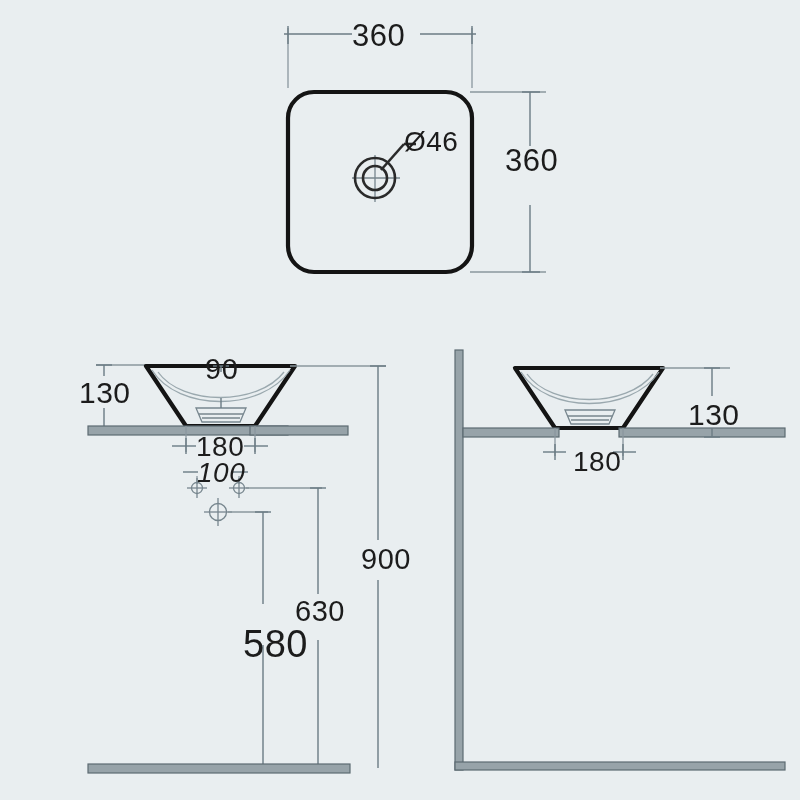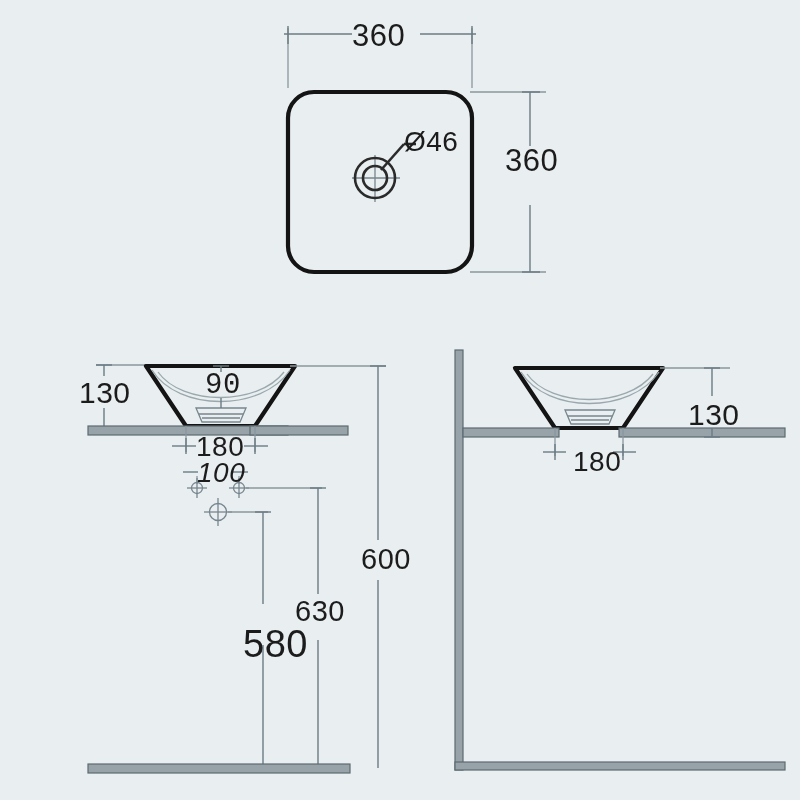--- a/index.html
+++ b/index.html
@@ -32,21 +32,21 @@
     font-family: "Liberation Sans", sans-serif;
     color: #1c1c1c;
     white-space: nowrap;
     line-height: 1;
     letter-spacing: 0.5px;
   }
   .lbl-360-top   { left: 352px; top: 20px;  font-size: 31px; }
   .lbl-360-right { left: 505px; top: 145px; font-size: 31px; }
   .lbl-d46       { left: 404px; top: 128px; font-size: 28px; }
   .lbl-130-left  { left: 79px;  top: 378px; font-size: 30px; }
-  .lbl-90        { left: 205px; top: 371px; font-size: 29px; font-family: Liberation Mono, monospace; }
+  .lbl-90        { left: 205px; top: 355px; font-size: 29px; }
   .lbl-180-left  { left: 196px; top: 433px; font-size: 28px; }
   .lbl-100       { left: 197px; top: 459px; font-size: 28px; font-style: italic; }
   .lbl-580       { left: 243px; top: 625px; font-size: 38px; }
   .lbl-630       { left: 295px; top: 597px; font-size: 29px; text-align: center; }
   .lbl-900       { left: 361px; top: 545px; font-size: 29px; }
   .lbl-130-right { left: 688px; top: 400px; font-size: 30px; }
   .lbl-180-right { left: 573px; top: 448px; font-size: 28px; }
 </style>
 </head>
 <body>
@@ -234,18 +234,18 @@
   <div class="dim-label lbl-360-top">360</div>
   <div class="dim-label lbl-360-right">360</div>
   <div class="dim-label lbl-d46">Ø46</div>
 
   <div class="dim-label lbl-130-left">130</div>
   <div class="dim-label lbl-90">90</div>
   <div class="dim-label lbl-180-left">180</div>
   <div class="dim-label lbl-100">100</div>
   <div class="dim-label lbl-580">580</div>
   <div class="dim-label lbl-630">630</div>
-  <div class="dim-label lbl-900">600</div>
+  <div class="dim-label lbl-900">900</div>
 
   <div class="dim-label lbl-130-right">130</div>
   <div class="dim-label lbl-180-right">180</div>
 
 </div>
 
 </body></html>

